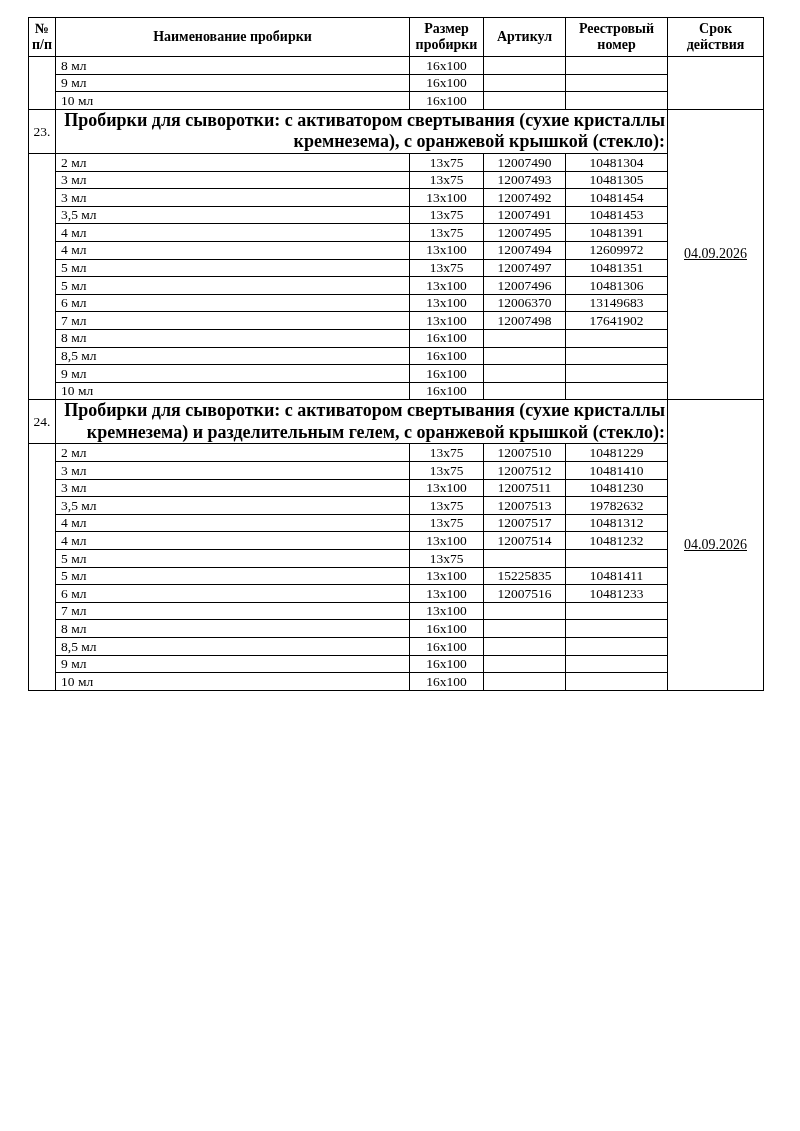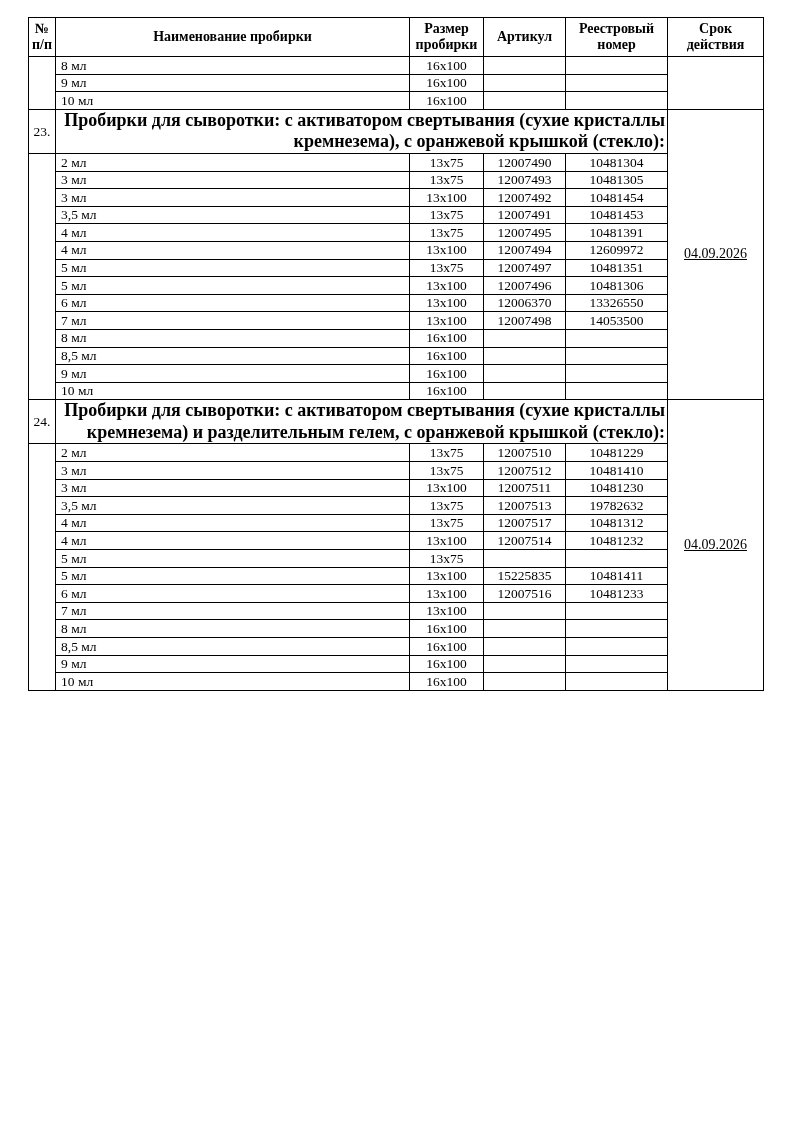--- a/index.html
+++ b/index.html
@@ -148,27 +148,27 @@
         <tr>
           <td class="name-cell">5 мл</td>
           <td>13x100</td>
           <td>12007496</td>
           <td>10481306</td>
         </tr>
         <tr>
           <td class="name-cell">6 мл</td>
           <td>13x100</td>
           <td>12006370</td>
-          <td>13326550</td>
+          <td>13149683</td>
         </tr>
         <tr>
           <td class="name-cell">7 мл</td>
           <td>13x100</td>
           <td>12007498</td>
-          <td>14053500</td>
+          <td>17641902</td>
         </tr>
         <tr>
           <td class="name-cell">8 мл</td>
           <td>16x100</td>
           <td></td>
           <td></td>
         </tr>
         <tr>
           <td class="name-cell">8,5 мл</td>
           <td>16x100</td>

